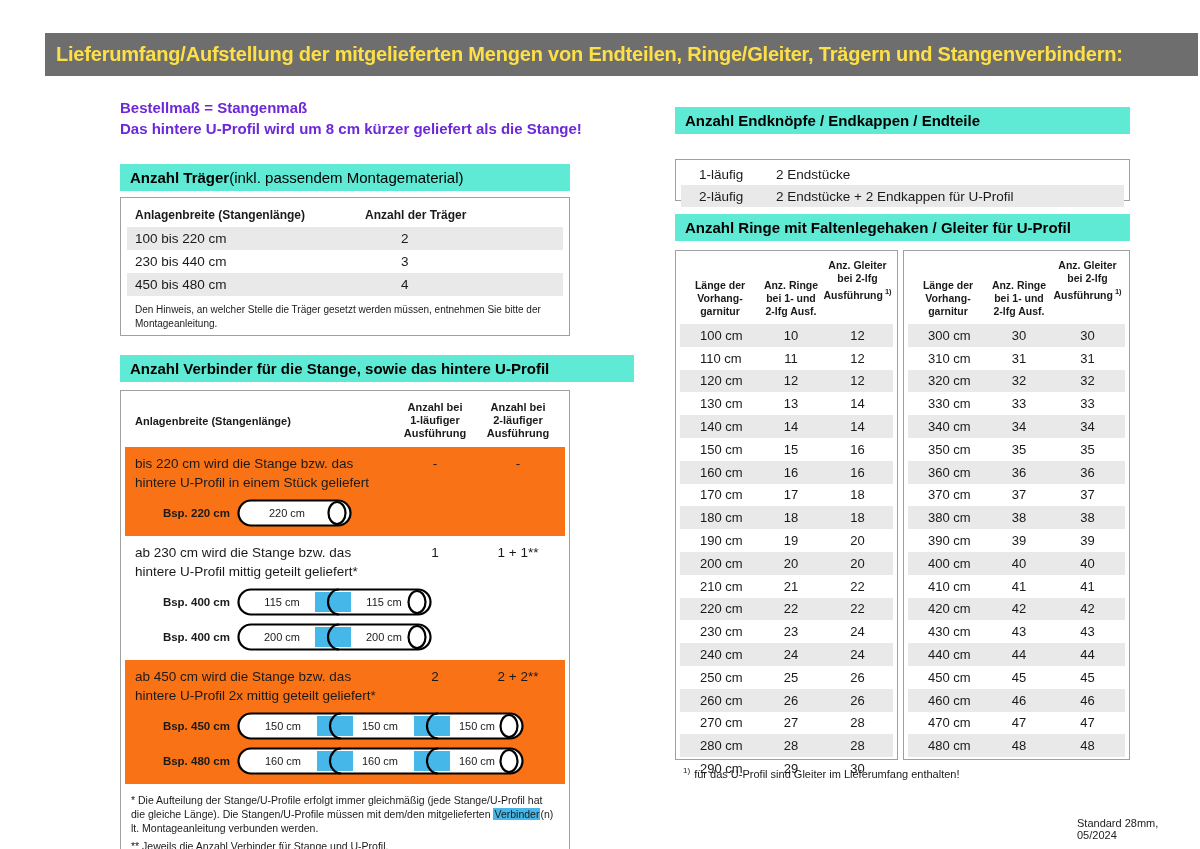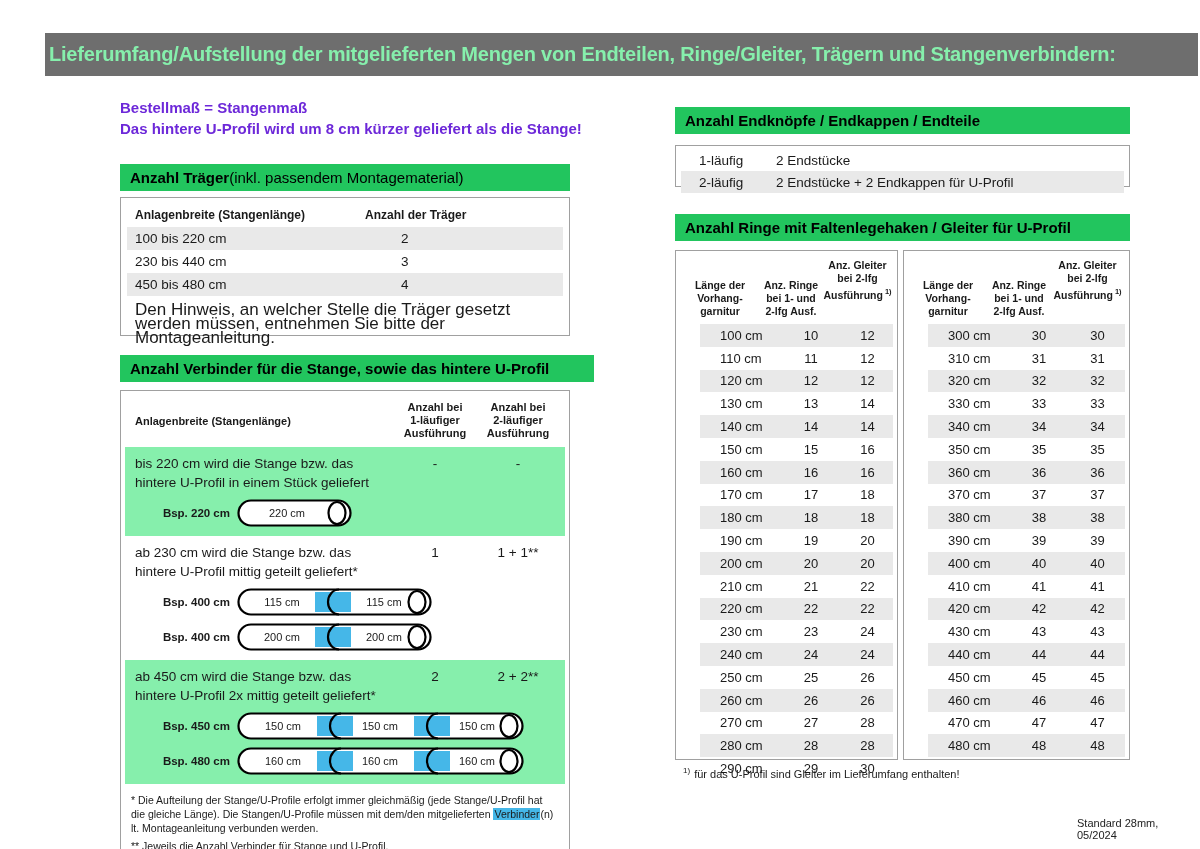--- a/index.html
+++ b/index.html
@@ -6,86 +6,86 @@
   html, body { background: #ffffff; }
   body {
     width: 1200px; height: 849px; position: relative;
     font-family: "Liberation Sans", "DejaVu Sans", sans-serif;
     color: #1a1a1a;
     overflow: hidden;
   }
   
   .top-bar {
     position: absolute; left: 45px; top: 33px; width: 1153px; height: 43px;
-    background: #6e6e6e; color: #86efac;
-    display: flex; align-items: center; padding-left: 4px;
+    background: #6e6e6e; color: #fde047;
+    display: flex; align-items: center; padding-left: 11px;
     font-size: 20px; font-weight: bold; letter-spacing: -0.2px;
   }
   
   .notice {
     position: absolute; left: 120px; top: 97px;
     font-size: 15px; font-weight: bold; color: #6d28d9; line-height: 21px;
   }
   
   .section-bar {
-    position: absolute; height: 27px; background: #22c55e; color: #000;
+    position: absolute; height: 27px; background: #5eead4; color: #000;
     display: flex; align-items: center; padding: 0 10px;
     font-size: 15px; font-weight: bold;
   }
   .section-bar .plain { font-weight: normal; }
   .bar-traeger   { left: 120px; top: 164px; width: 450px; }
-  .bar-verbinder { left: 120px; top: 355px; width: 474px; }
+  .bar-verbinder { left: 120px; top: 355px; width: 514px; }
   .bar-endteile  { left: 675px; top: 107px; width: 455px; }
   .bar-ringe     { left: 675px; top: 214px; width: 455px; }
   
   .box { position: absolute; background: #fff; border: 1px solid #a0a0a0; }
-  .shade { background: #86efac; }
+  .shade { background: #f97316; }
   
   .tr-box { left: 120px; top: 197px; width: 450px; height: 139px; padding: 3px 6px; }
   .tr-head { display: flex; font-size: 12px; font-weight: bold; padding: 7px 8px 5px; }
   .tr-c1 { flex: 1; } .tr-c2 { width: 190px; }
   .tr-row { display: flex; height: 23px; align-items: center; font-size: 13.5px; padding: 0 8px; }
   .tr-rows .tr-row:nth-of-type(odd) { background: #e9e9e9; }
   .tr-row .tr-c2 { padding-left: 36px; }
-  .tr-note { font-size: 17px; line-height: 14px; padding: 7px 8px 0; }
+  .tr-note { font-size: 10px; line-height: 14px; padding: 7px 8px 0; }
   
   .vb-box { left: 120px; top: 390px; width: 450px; padding: 2px 0 0; }
   .vb-hrow { display: flex; padding: 8px 8px 7px 14px; font-size: 11px; font-weight: bold; }
   .vb-hc1 { flex: 1; align-self: center; }
   .vb-hc2 { width: 80px; text-align: center; white-space: pre-line; line-height: 13px; }
   .vb-hc3 { width: 86px; text-align: center; white-space: pre-line; line-height: 13px; }
   .vb-row { margin: 0 4px; padding: 7px 4px 9px 10px; }
   .vb-main { display: flex; font-size: 13.5px; line-height: 19px; }
   .vb-text { flex: 1; padding-right: 4px; }
   .vb-v1 { width: 80px; text-align: center; }
   .vb-v2 { width: 86px; text-align: center; }
   .vb-ex { display: flex; align-items: center; margin-top: 7px; }
   .vb-ex-label { width: 102px; flex: none; text-align: right; padding-right: 7px;
                  font-size: 11.5px; font-weight: bold; }
   svg.rod { display: block; }
   svg.rod text { font-family: "Liberation Sans", "DejaVu Sans", sans-serif; font-size: 11px; fill: #1a1a1a; }
   .vb-foot { padding: 9px 10px 10px; font-size: 10.5px; line-height: 14px; }
   .vb-foot .hl { background: #45b7e8; padding: 0 1px; }
   .vb-foot2 { margin-top: 4px; }
   
-  .et-box { left: 675px; top: 145px; width: 455px; height: 42px; padding: 3px 5px; }
+  .et-box { left: 675px; top: 159px; width: 455px; height: 42px; padding: 3px 5px; }
   .et-row { display: flex; height: 22px; align-items: center; font-size: 13.5px; }
   .et-rows .et-row:nth-of-type(even) { background: #e9e9e9; }
   .et-label { width: 95px; padding-left: 18px; }
   .et-value { flex: 1; }
   
   .rg-box { top: 250px; height: 510px; padding: 2px 4px; }
   .rg-left  { left: 675px; width: 223px; }
   .rg-right { left: 903px; width: 227px; }
   .rg-head { display: flex; font-size: 10.5px; font-weight: bold; text-align: center;
              padding: 6px 0; line-height: 13px; }
   .rg-h1 { width: 80px; } .rg-h2 { width: 62px; } .rg-h3 { flex: 1; }
   .rg-head .pre { white-space: pre-line; margin-top: 20px; }
   sup { font-size: 7.5px; vertical-align: super; margin-left: 2px; }
-  .rg-row { display: flex; height: 22.8px; align-items: center; font-size: 13px; margin-left: 20px; }
+  .rg-row { display: flex; height: 22.8px; align-items: center; font-size: 13px; }
   .rg-rows .rg-row:nth-of-type(odd) { background: #e9e9e9; }
   .rg-c1 { width: 80px; padding-left: 20px; }
   .rg-c2 { width: 62px; text-align: center; }
   .rg-c3 { flex: 1; text-align: center; }
   
   .rg-footnote { position: absolute; left: 683px; top: 766px; font-size: 11px; text-align: right; }
   .rg-footnote sup { font-size: 8px; margin: 0 1px 0 0; }
   .page-footer { position: absolute; left: 1077px; top: 817px; font-size: 11px; color: #222; }
 </style>
 </head>

